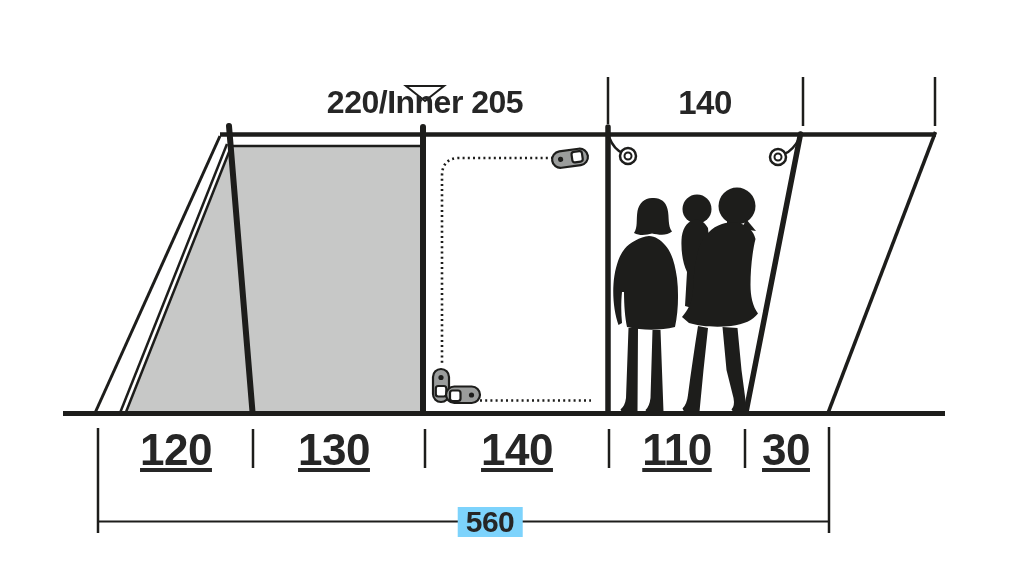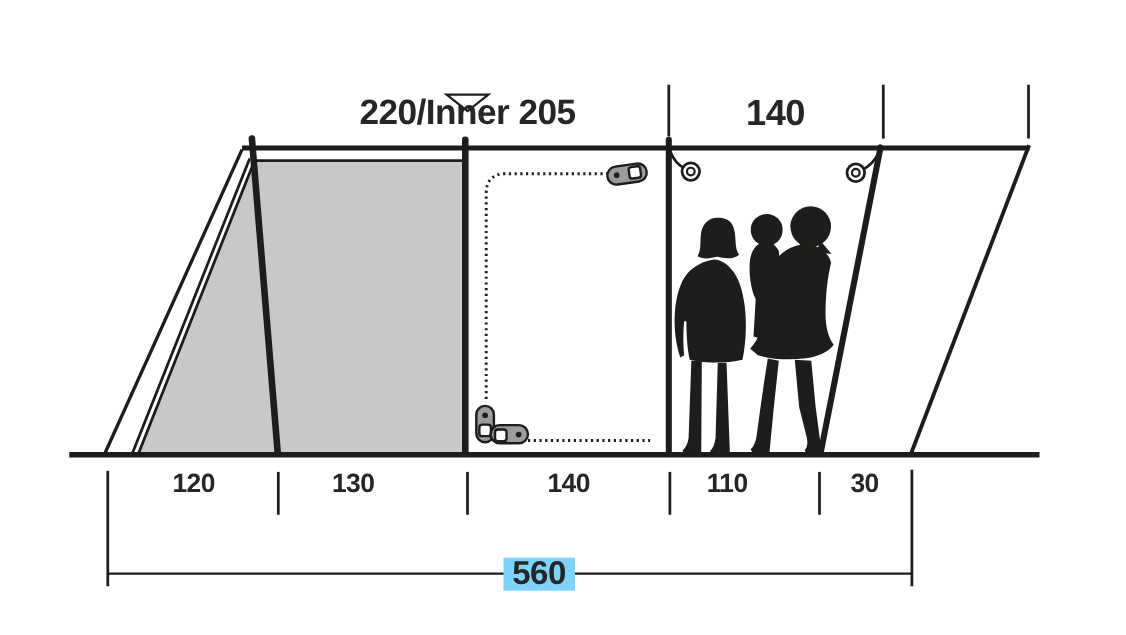--- a/index.html
+++ b/index.html
@@ -15,21 +15,21 @@
     position:absolute;
     color:#262626;
     font-weight:bold;
     text-align:center;
     white-space:nowrap;
     letter-spacing:-0.5px;
     line-height:1;
   }
   .title-label{font-size:32px;}
   .top-label{font-size:33px;width:130px;}
-  .bottom-label{font-size:24px;width:130px;}
+  .bottom-label{font-size:44px;width:130px;text-decoration:underline;}
   .total-label{
     font-size:30px;
     background:#7dd3fc;
     padding:0 8px;
     transform:translate(-50%,-50%);
   }
 </style>
 </head>
 <body>
 
@@ -143,20 +143,20 @@
     <path d="M98,521.5 L829,521.5" stroke="#1d1d1b" stroke-width="2" fill="none"></path>
 
     <polygon points="406,86 444,86 425,101" fill="#ffffff" stroke="#1d1d1b" stroke-width="2"></polygon>
   </svg>
 
   <div class="dim-label title-label" style="left:269px;top:46px;width:312px;margin-top:40px;">220/Inner 205</div>
 
   <div class="dim-label top-label" style="left:640px;top:86px;">140</div>
 
   <div class="dim-label bottom-label" style="left:111px;top:428px;">120</div>
-  <div class="dim-label bottom-label" style="left:256px;top:428px;">130</div>
+  <div class="dim-label bottom-label" style="left:269px;top:428px;">130</div>
   <div class="dim-label bottom-label" style="left:452px;top:428px;">140</div>
-  <div class="dim-label bottom-label" style="left:596px;top:428px;">110</div>
+  <div class="dim-label bottom-label" style="left:612px;top:428px;">110</div>
   <div class="dim-label bottom-label" style="left:721px;top:428px;">30</div>
 
   <div class="dim-label total-label" style="left:490px;top:522px;">560</div>
 
 </div>
 
 </body></html>

